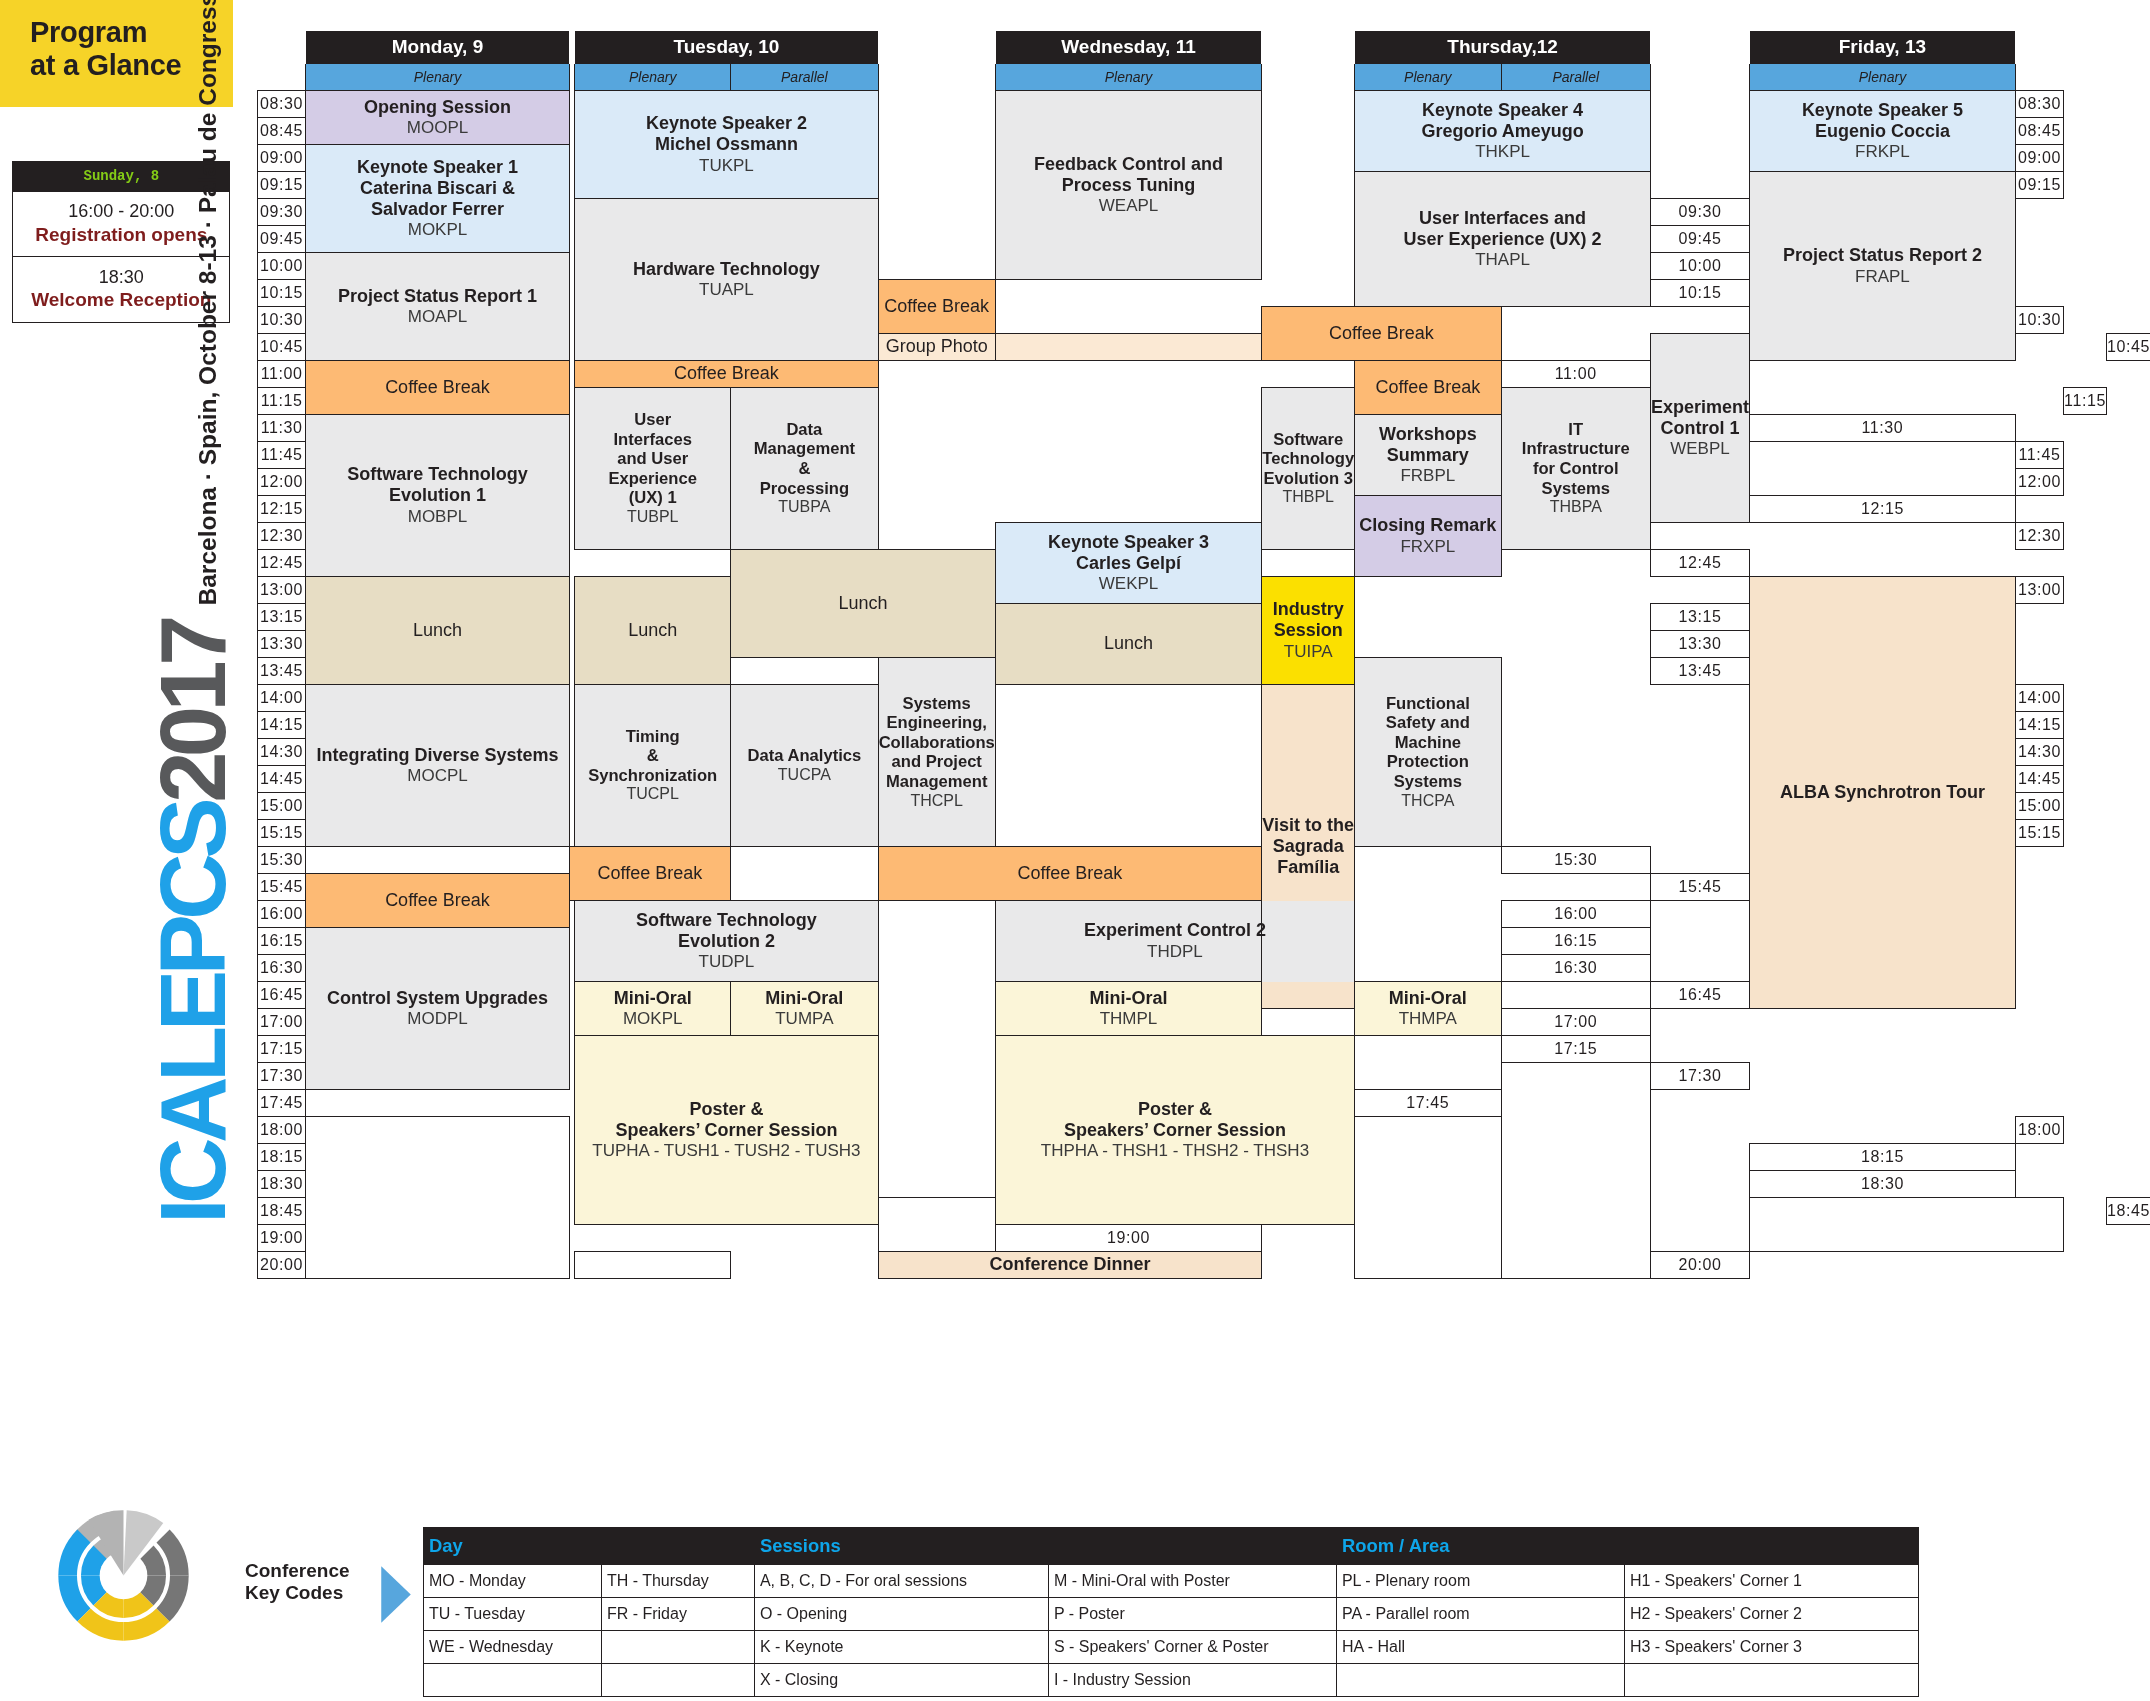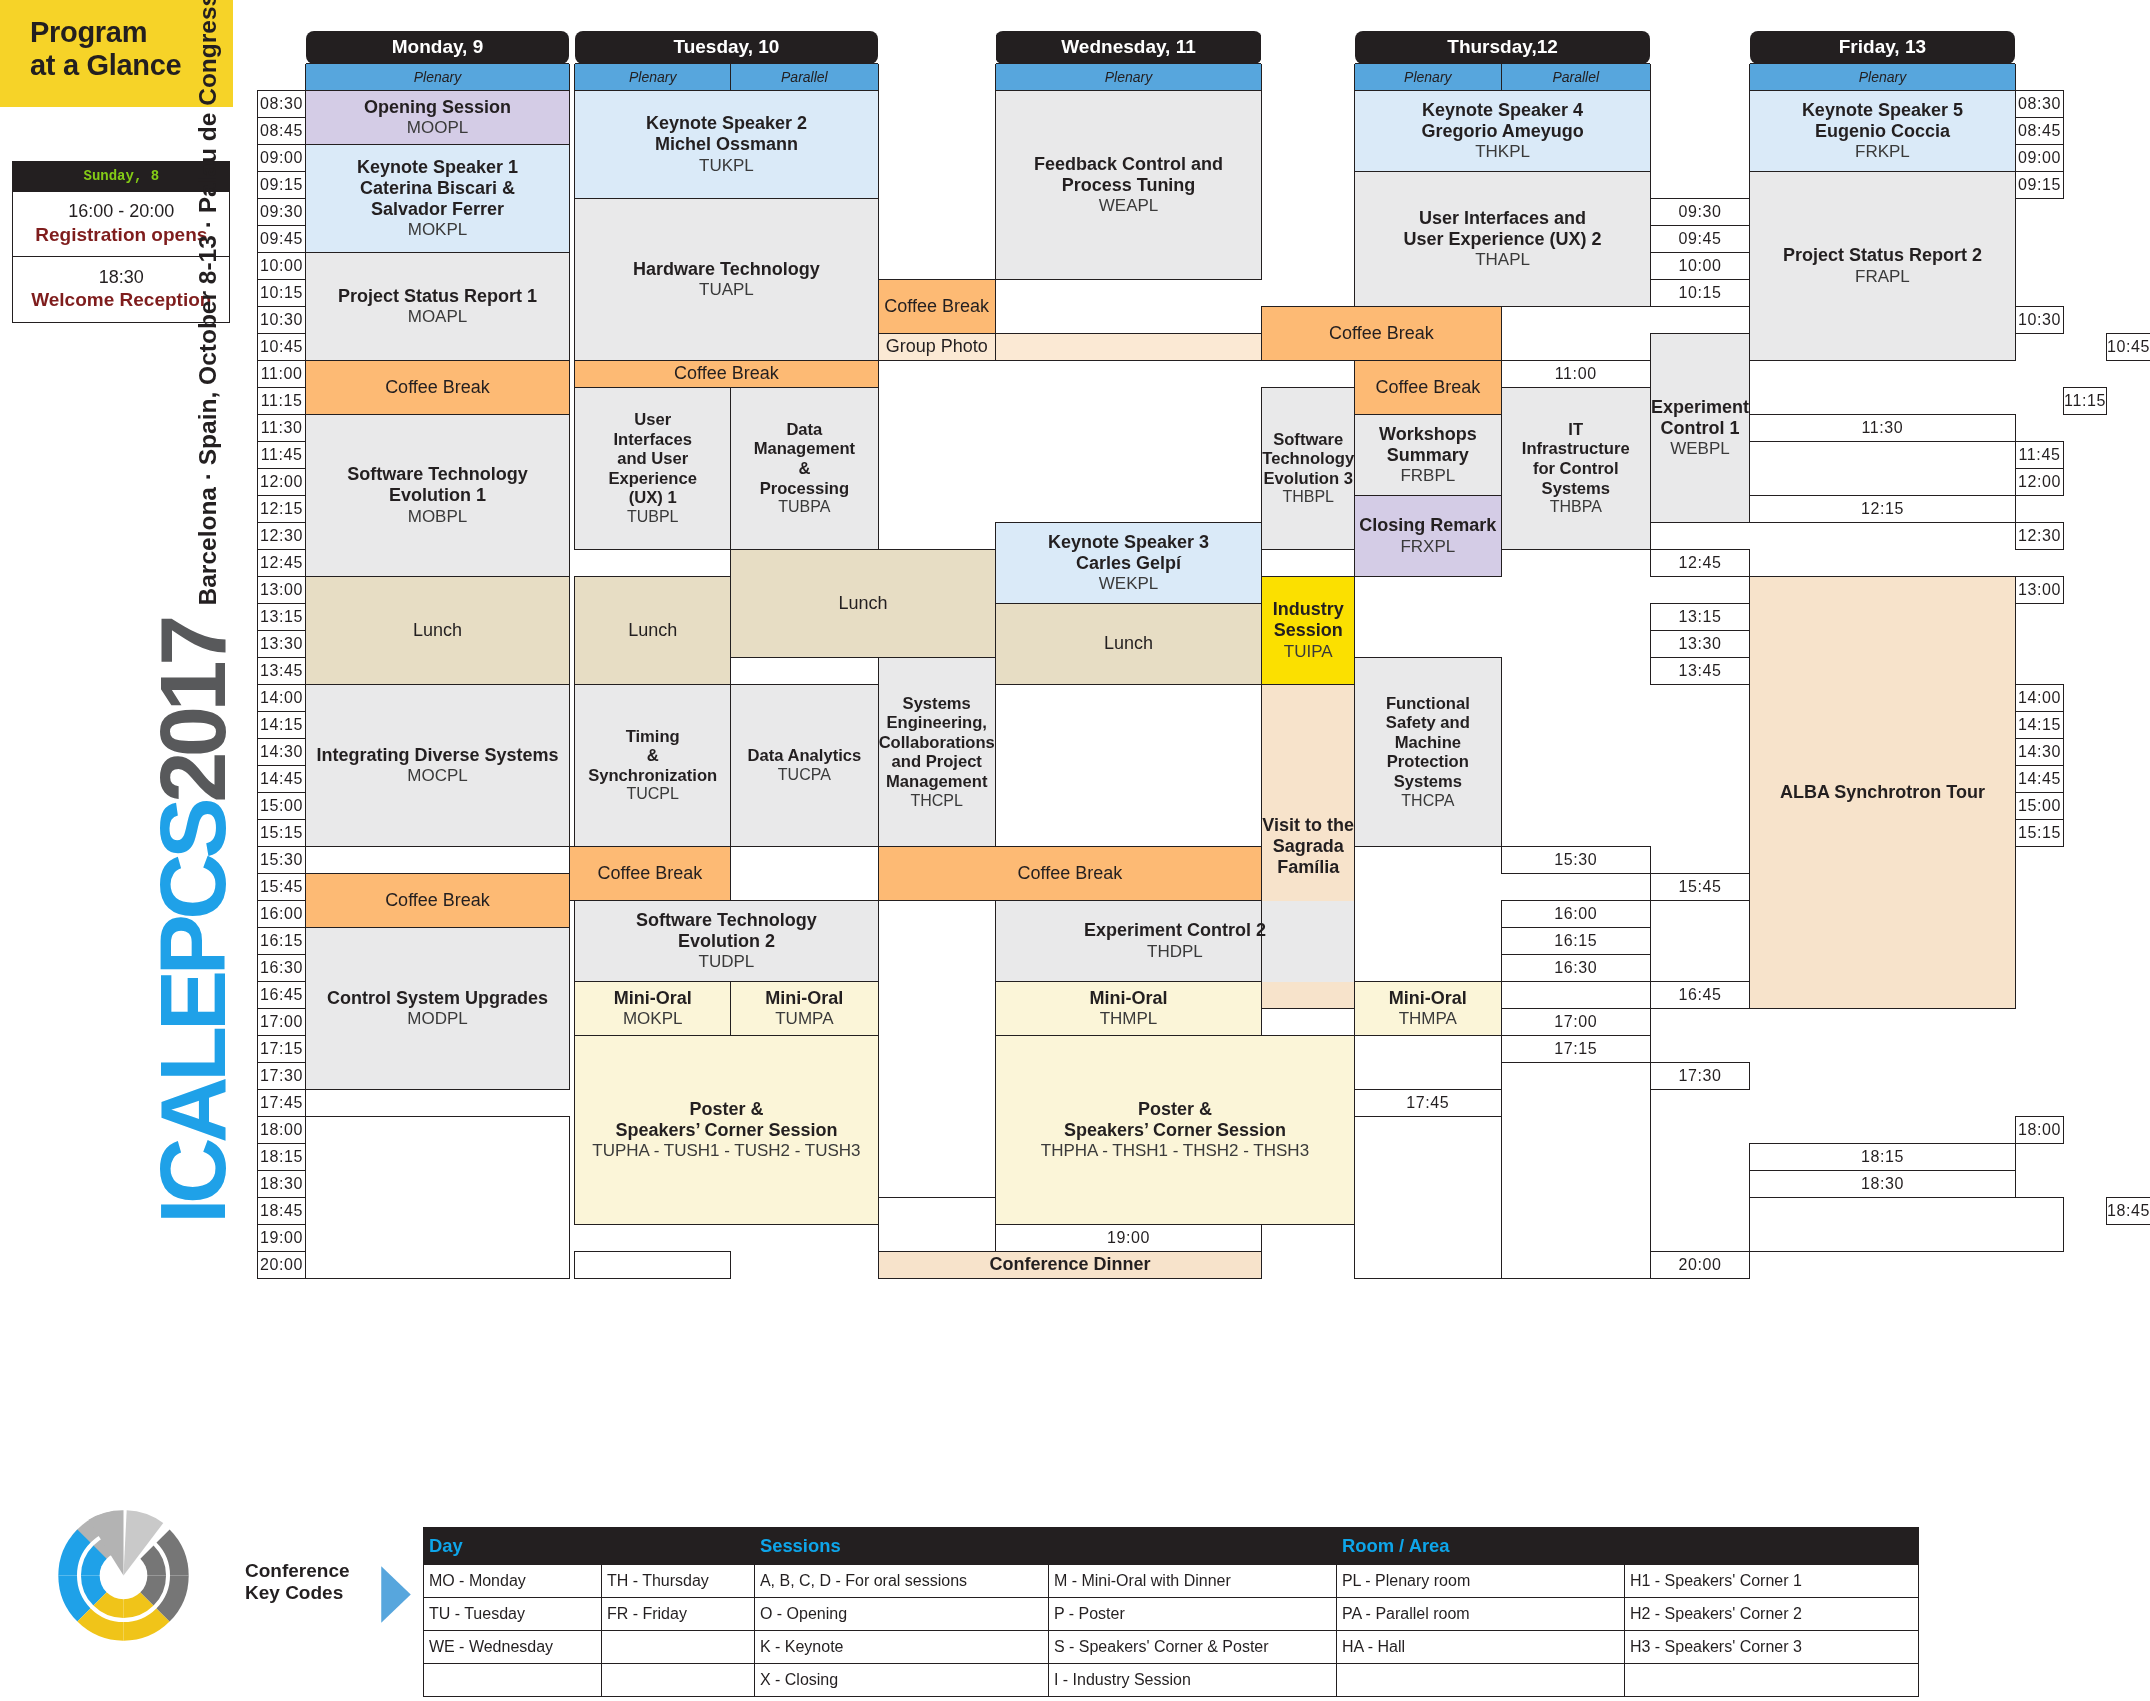--- a/index.html
+++ b/index.html
@@ -57,21 +57,21 @@
   }
   table.sched{border-collapse:collapse;table-layout:fixed;}
   table.sched td,table.sched th{padding:0;margin:0;}
   .tcol{width:50px;}
   .daycol{width:334px;}
   .halfcol{width:167px;}
   .gap{width:7.4px;background:#fff;border:none !important;}
   .dayhead{
     background:#231f20;color:#fff;font-size:19px;font-weight:bold;
     text-align:center;height:32px;vertical-align:middle;
-    border-left:1.8px solid #fff;border-right:1.8px solid #fff;border-radius:8px;
+    border-left:1.8px solid #fff;border-right:1.8px solid #fff;
   }
   .roomhead{
     background:#57a6dd;color:#231f20;font-size:14px;text-align:center;
     height:26px;vertical-align:middle;border:0.9px solid #231f20;font-style:italic;
   }
   .timecell{
     border:0.9px solid #231f20;background:#fff;text-align:center;
     font-size:16px;height:26px;vertical-align:middle;color:#231f20;
     letter-spacing:0.6px;
   }
@@ -829,21 +829,21 @@
   <tbody>
         <tr>
     <td class="hdr first" colspan="2">Day</td>
     <td class="hdr" colspan="2">Sessions</td>
     <td class="hdr" colspan="2">Room / Area</td>
   </tr>
   <tr>
     <td>MO - Monday</td>
     <td>TH - Thursday</td>
     <td class="bg-grey">A, B, C, D - For oral sessions</td>
-    <td class="bg-cream">M - Mini-Oral with Dinner</td>
+    <td class="bg-cream">M - Mini-Oral with Poster</td>
     <td>PL - Plenary room</td>
     <td>H1 - Speakers' Corner 1</td>
   </tr>
   <tr>
     <td>TU - Tuesday</td>
     <td>FR - Friday</td>
     <td class="bg-purple">O - Opening</td>
     <td class="bg-cream">P - Poster</td>
     <td>PA - Parallel room</td>
     <td>H2 - Speakers' Corner 2</td>

